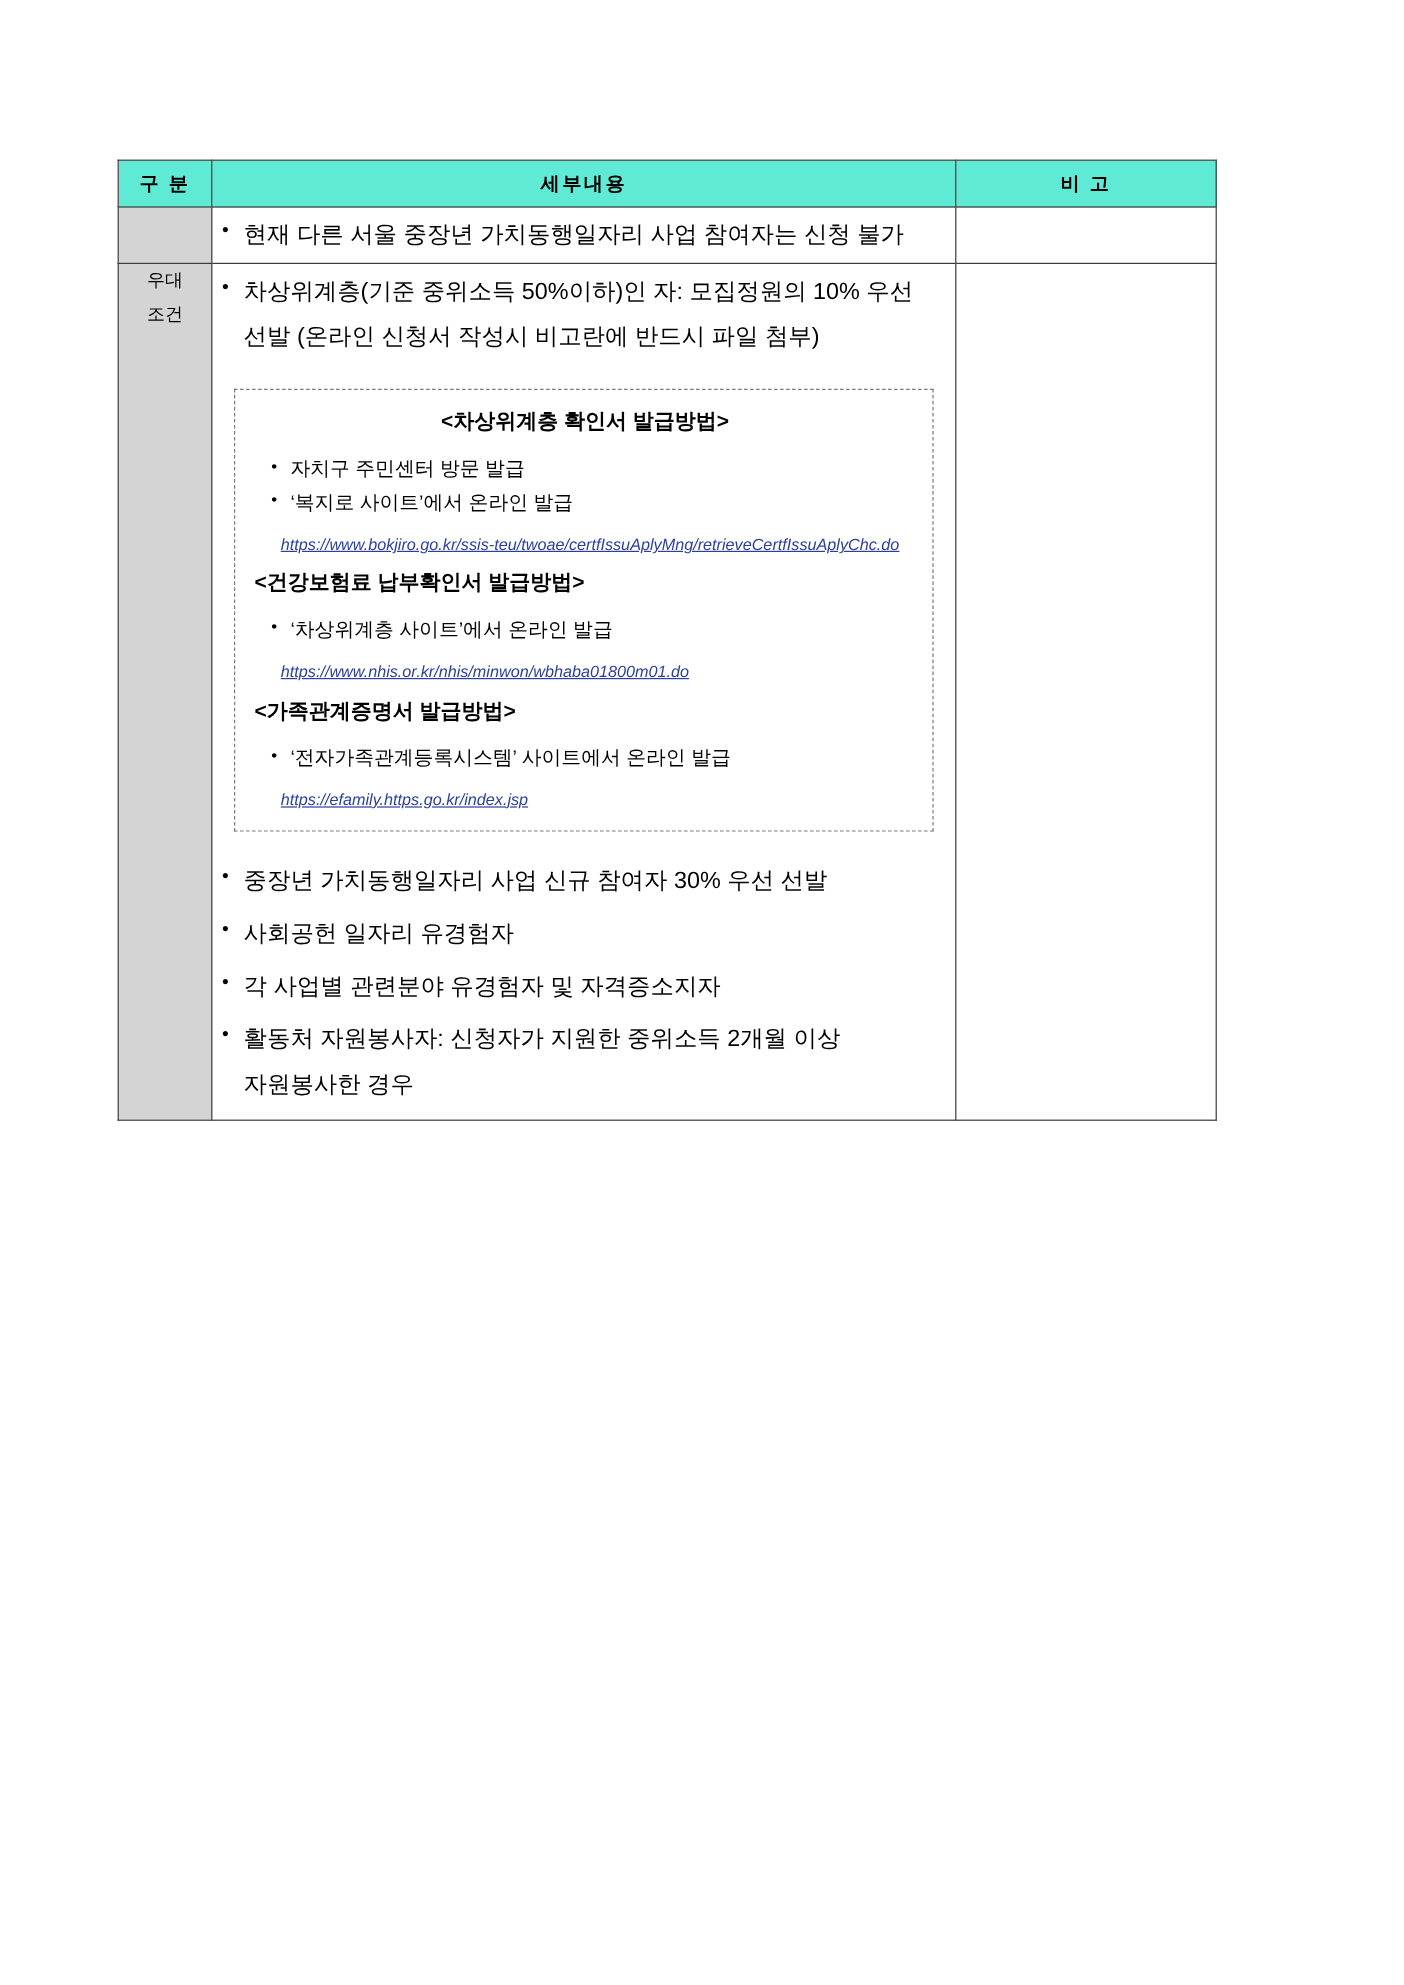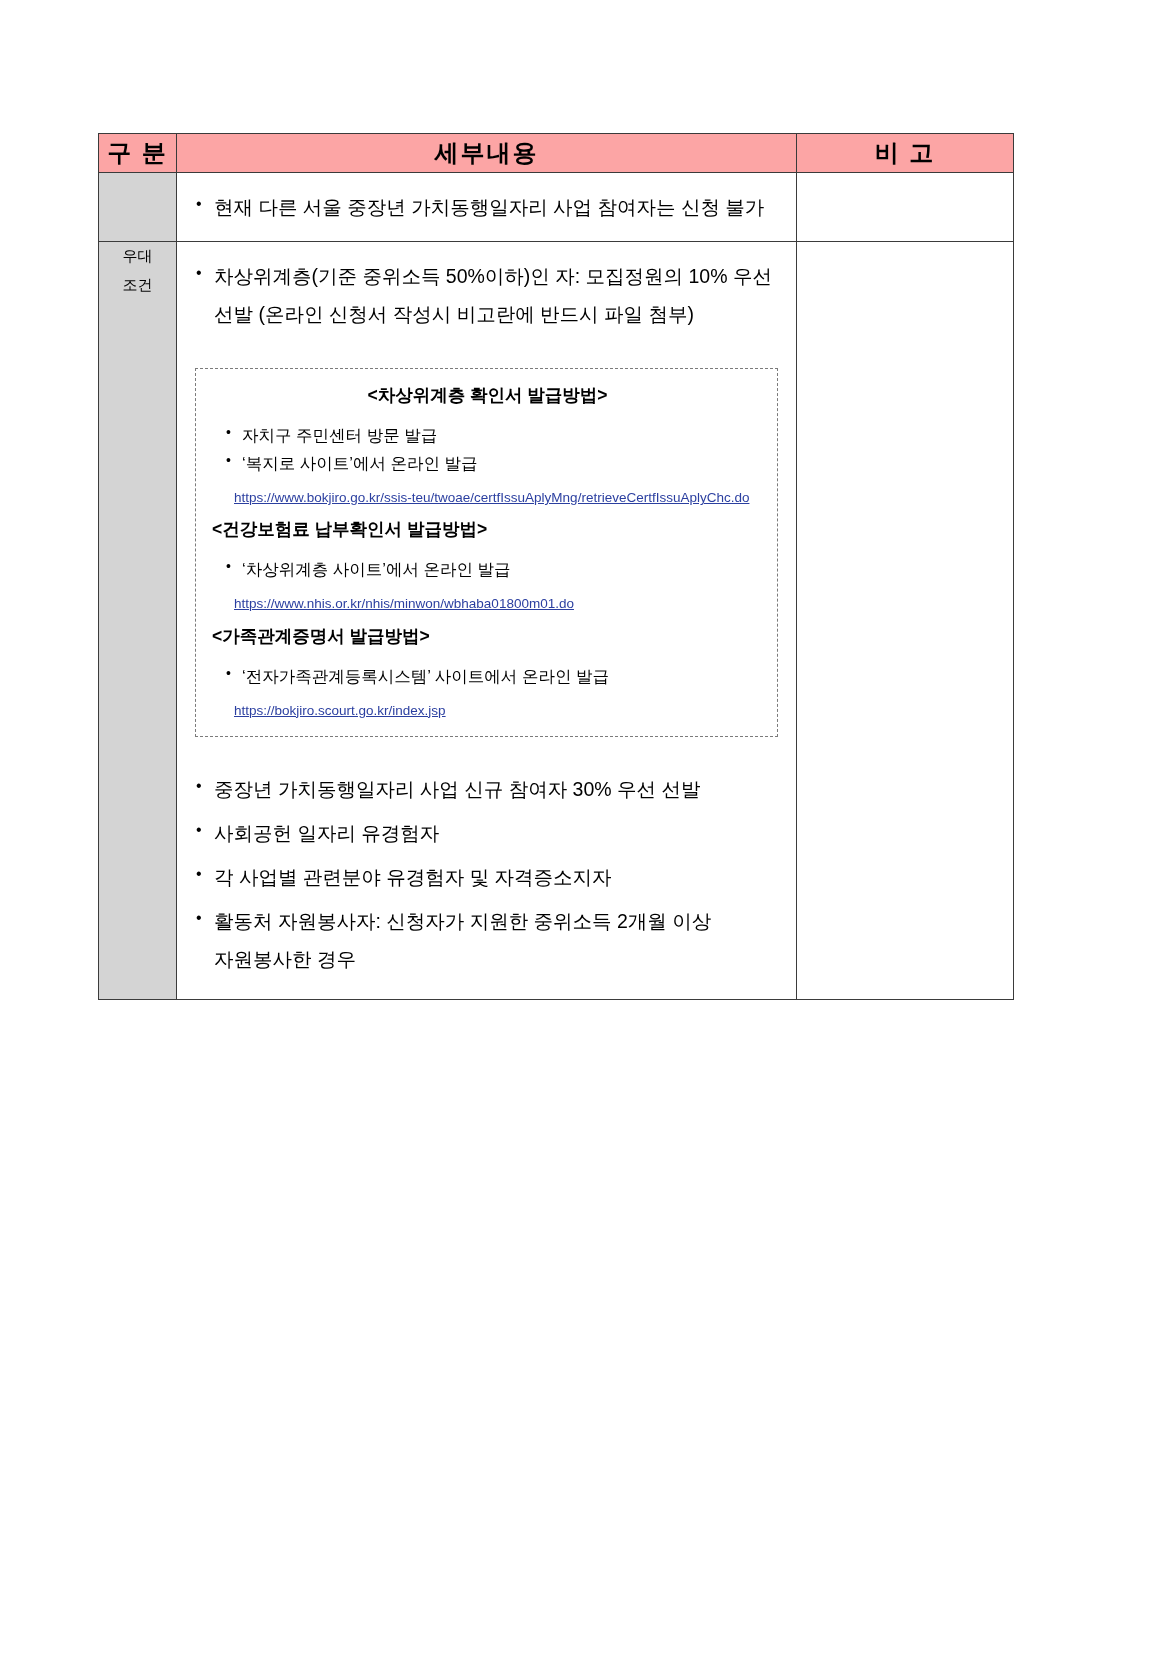--- a/index.html
+++ b/index.html
@@ -30,23 +30,23 @@
     border-collapse: collapse;
     table-layout: fixed;
   }
   .doc-table td, .doc-table th {
     border: 1px solid #3b3b3b;
     vertical-align: top;
     padding: 0;
   }
   
   .hdr td {
-    background: #fca5a5;
+    background: #5eead4;
     text-align: center;
-    font-size: 24px;
+    font-size: 16px;
     font-weight: bold;
     letter-spacing: 2px;
     height: 38px;
     vertical-align: middle;
   }
   .col-a { width: 78px; }
   .col-b { width: 620px; }
   .col-c { width: 217px; }
 
   .cat-cell {
@@ -59,21 +59,21 @@
   .note-cell {
     background: #ffffff;
   }
   .content-cell {
     background: #ffffff;
     padding: 12px 14px 14px 14px;
   }
   .bullets {
     list-style: none;
     margin: 0;
-    padding: 15px;
+    padding: 4px;
   }
   .bullets > li {
     position: relative;
     padding-left: 22px;
     font-size: 19.5px;
     line-height: 1.95;
     margin: 0 0 6px 0;
     word-break: keep-all;
   }
   .bullets > li::before {
@@ -120,20 +120,21 @@
   }
   .url {
     display: block;
     margin: 1px 0 2px 22px;
     font-size: 13.5px;
     line-height: 1.35;
     color: #2b3fa0;
     text-decoration: underline;
     word-break: break-all;
     font-family: "Liberation Sans", sans-serif;
+    font-style: italic;
   }
 </style>
 </head>
 <body>
 
 <div class="page">
 
   <table class="doc-table">
     <colgroup>
       <col class="col-a">
@@ -186,21 +187,21 @@
               </li>
             </ul>
             <a class="url" href="#">https://www.nhis.or.kr/nhis/minwon/wbhaba01800m01.do</a>
 
             <h4>&lt;가족관계증명서 발급방법&gt;</h4>
             <ul class="guide-list">
               <li>
                 <span>‘전자가족관계등록시스템’ 사이트에서 온라인 발급</span>
               </li>
             </ul>
-            <a class="url" href="#">https://bokjiro.scourt.go.kr/index.jsp</a>
+            <a class="url" href="#">https://efamily.https.go.kr/index.jsp</a>
           </div>
 
           <ul class="bullets">
             <li>중장년 가치동행일자리 사업 신규 참여자 30% 우선 선발</li>
             <li>사회공헌 일자리 유경험자</li>
             <li>각 사업별 관련분야 유경험자 및 자격증소지자</li>
             <li>활동처 자원봉사자: 신청자가 지원한 중위소득 2개월 이상 자원봉사한 경우</li>
           </ul>
         </td>
         <td class="note-cell"></td>

